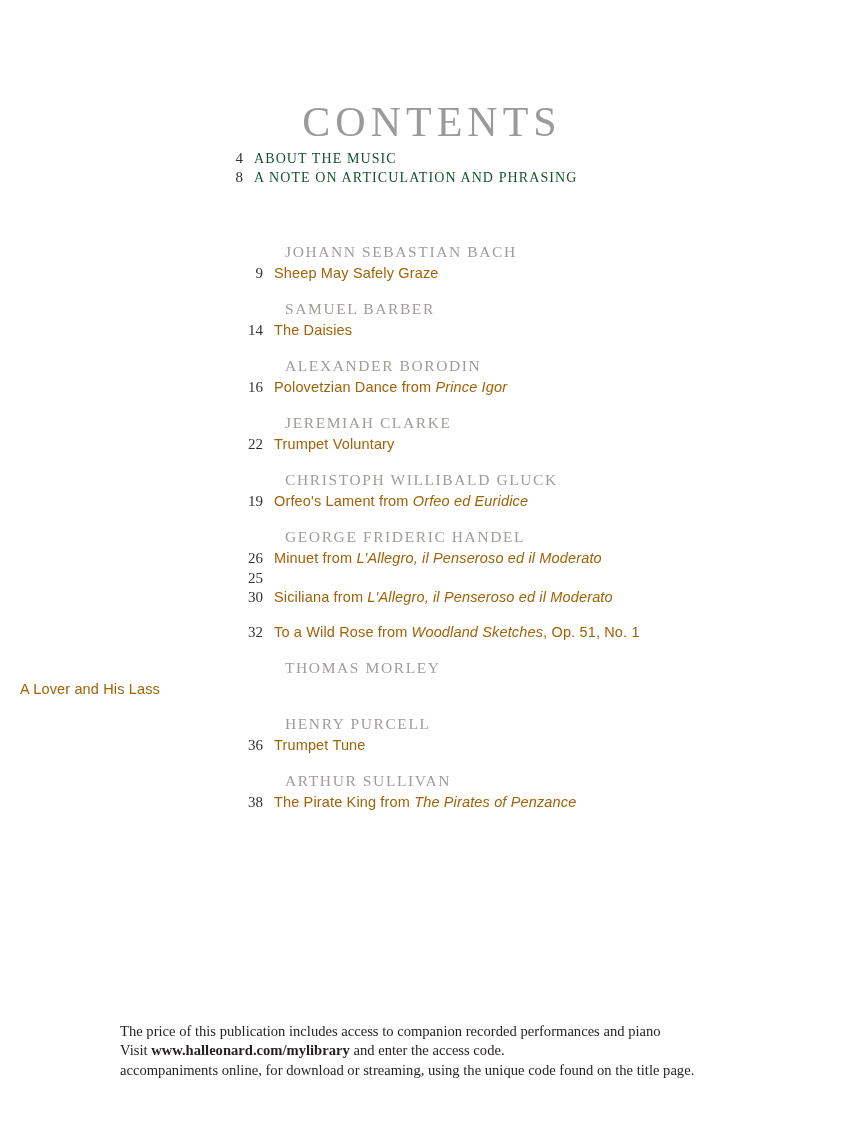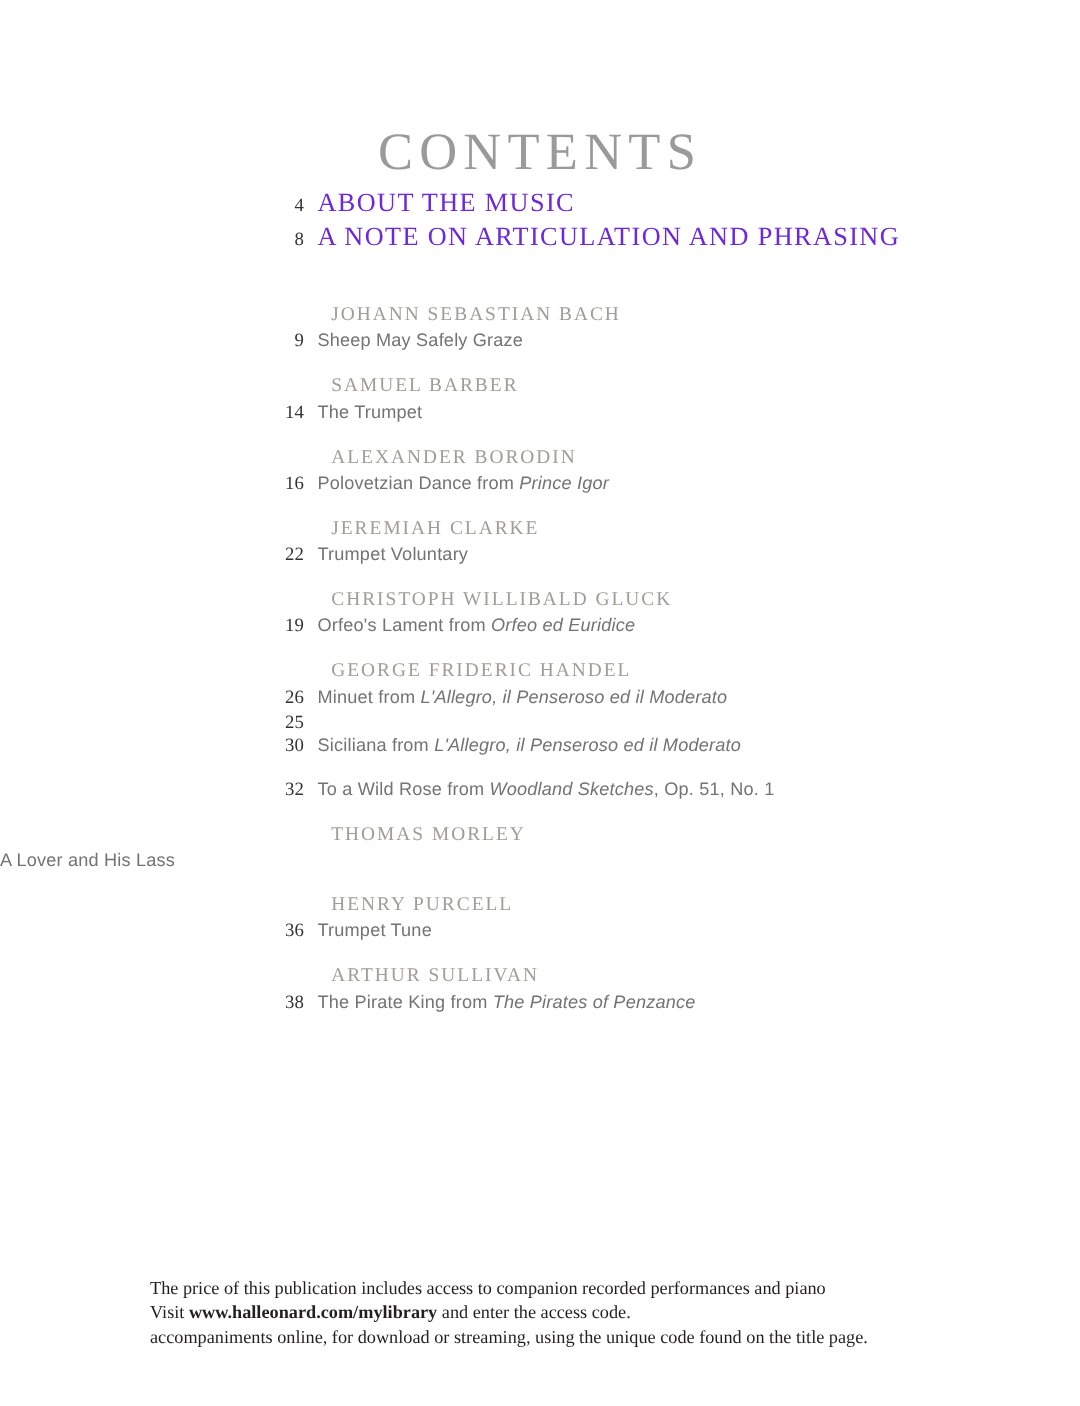--- a/index.html
+++ b/index.html
@@ -51,35 +51,36 @@
   .fm-page {
     width: 254px;
     text-align: right;
     padding-right: 11px;
     box-sizing: border-box;
     font-size: 15px;
     color: #333;
     font-family: "Liberation Serif", serif;
   }
   .fm-label {
-    font-size: 21px;
+    font-size: 14px;
     letter-spacing: 1.1px;
-    color: #6d28d9;
+    color: #14532d;
     font-family: "Liberation Serif", serif;
   }
 
   
   .toc {
     position: absolute;
     top: 243px;
     left: 0;
     width: 864px;
   }
   .composer-group {
     margin-bottom: 18px;
+    margin-left: 20px;
   }
   .composer-name {
     margin-left: 265px;
     font-size: 15.5px;
     letter-spacing: 1.6px;
     color: #a09c96;
     font-family: "Liberation Serif", serif;
     margin-bottom: 4px;
   }
   .piece-row {
@@ -92,21 +93,21 @@
     text-align: right;
     padding-right: 11px;
     box-sizing: border-box;
     font-size: 15px;
     color: #333;
     font-family: "Liberation Serif", serif;
   }
   .piece-title {
     font-family: "Liberation Sans", sans-serif;
     font-size: 14.5px;
-    color: #737373;
+    color: #a16207;
     letter-spacing: 0.15px;
   }
   .piece-title i {
   }
 
   
   .footer {
     position: absolute;
     left: 120px;
     top: 1022px;
@@ -143,21 +144,21 @@
         <div class="composer-name">JOHANN SEBASTIAN BACH</div>
         <div class="piece-row">
           <div class="piece-page">9</div>
           <div class="piece-title"><span>Sheep May Safely Graze</span></div>
         </div>
       </div>
       <div class="composer-group">
         <div class="composer-name">SAMUEL BARBER</div>
         <div class="piece-row">
           <div class="piece-page">14</div>
-          <div class="piece-title"><span>The Trumpet</span></div>
+          <div class="piece-title"><span>The Daisies</span></div>
         </div>
       </div>
       <div class="composer-group">
         <div class="composer-name">ALEXANDER BORODIN</div>
         <div class="piece-row">
           <div class="piece-page">16</div>
           <div class="piece-title"><span>Polovetzian Dance from </span><i>Prince Igor</i></div>
         </div>
       </div>
       <div class="composer-group">

